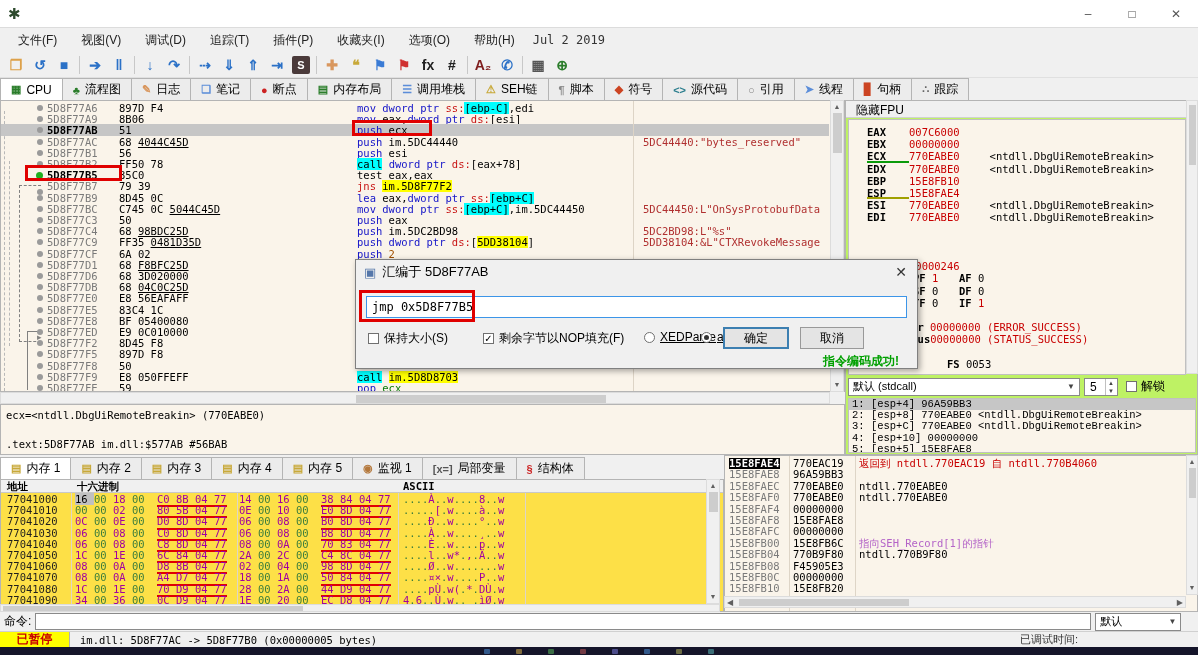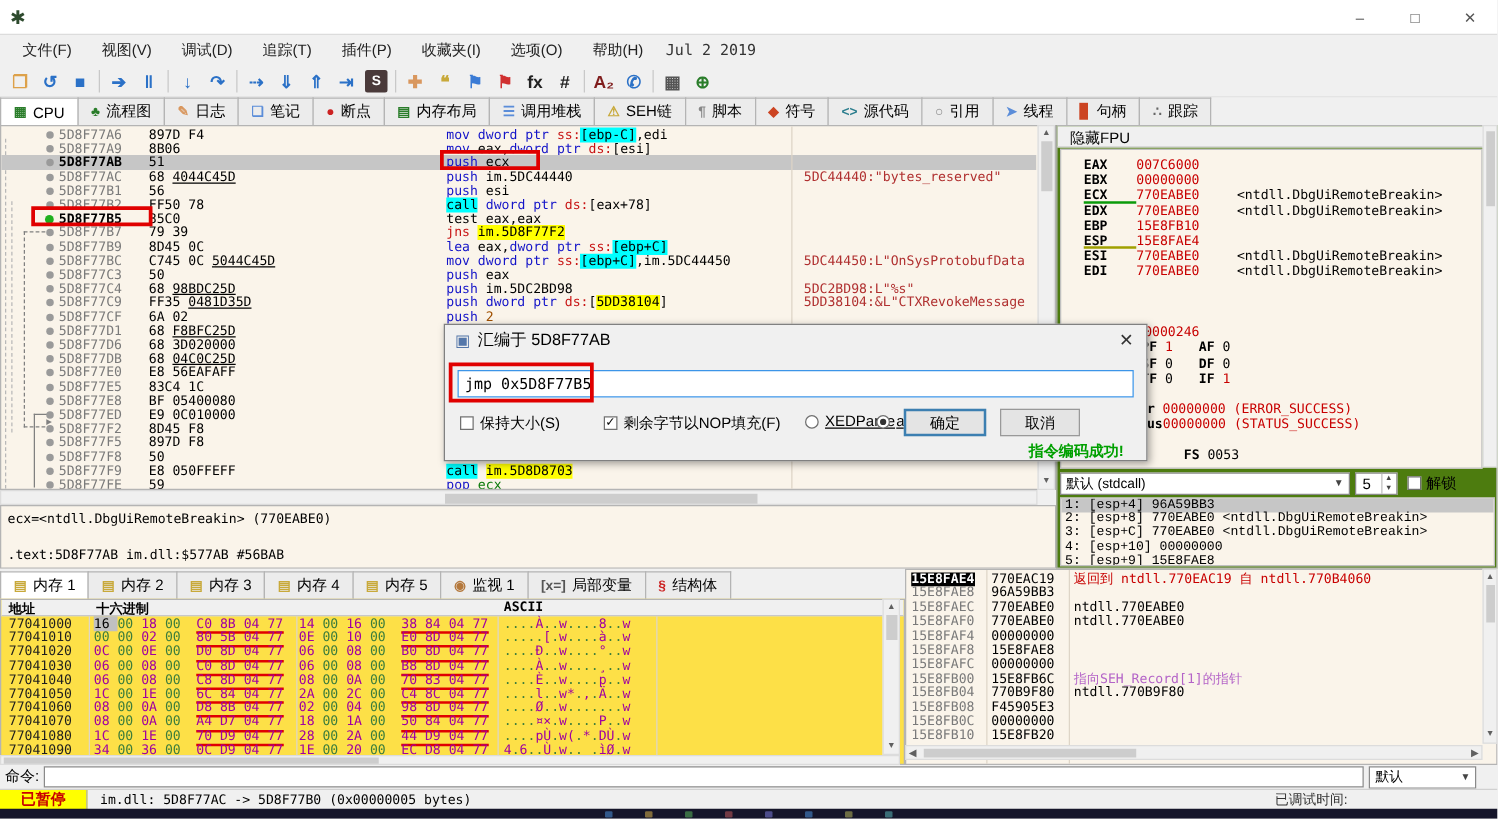--- a/index.html
+++ b/index.html
@@ -52,21 +52,21 @@
   .sbarrow{position:absolute;color:#606060;font-size:7px;line-height:10px;text-align:center;width:100%}
 
   
   #infopane{left:0;top:392px;width:845px;height:63px;background:#f0f0f0}
   #disasm-hsb{left:0;top:392px;width:830px;height:12px}
   #infobox{position:absolute;left:0;top:404px;width:845px;height:51px;background:#faf4ea;border:1px solid #b4b4b4;font-family:"DejaVu Sans Mono",monospace;font-size:10.5px}
   #info1{position:absolute;left:5px;top:4px}
   #info2{position:absolute;left:5px;top:33px}
 
   
-  #regpanel{left:845px;top:100px;width:353px;height:355px;background:#4d7c0f;border:1px solid #b4b4b4}
+  #regpanel{left:845px;top:100px;width:353px;height:355px;background:#bef264;border:1px solid #b4b4b4}
   #fpubtn{position:absolute;left:0;top:0;width:351px;height:17px;background:#f0f0f0;border-bottom:1px solid #d0d0d0;padding:1px 0 0 10px;font-size:12px}
   #reglist{position:absolute;left:2px;top:18px;width:338px;height:256px;background:#faf4ea;border:1px solid #c0c0c0;overflow:hidden;font-family:"DejaVu Sans Mono",monospace;font-size:10.5px}
   .rrow{position:absolute;left:0;width:100%;height:12.2px;line-height:12.2px;white-space:pre;display:flex}
   .rname{display:inline-block;min-width:42px;margin-left:18px;font-weight:bold}
   .rname.wide{min-width:63px}
   .rname.ug{border-bottom:2px solid #0a9a0a}
   .rname.uo{border-bottom:2px solid #a0a000}
   .rval{color:#c80000}
   .rsym{color:#000;margin-left:30px}
   .fpair{display:inline-block;width:46px;margin-left:0}
@@ -263,21 +263,21 @@
   <div class="jline" id="jl-dashed" style="left: 18px; top: 84.4px; width: 22px; height: 156.8px; border-left: 1px dashed rgb(128, 128, 128); border-top: 1px dashed rgb(128, 128, 128); border-bottom: 1px dashed rgb(128, 128, 128);"></div>
   <div class="jline" id="jl-solid" style="left: 26px; top: 230px; width: 14px; height: 59.36px; border-left: 1px solid rgb(128, 128, 128); border-top: 1px solid rgb(128, 128, 128);"></div>
   <div id="disasm-rows">
       <div class="drow" style="top: 1px;"><span class="dgut"><span class="dot"></span></span><span class="daddr">5D8F77A6</span><span class="dbytes"><span>897D F4</span></span><span class="dinstr"><span class="tk-b">mov </span><span class="tk-b">dword ptr </span><span class="tk-r">ss:</span><span class="tk-c">[ebp-C]</span><span class="tk-k">,edi</span></span><span class="dcomment"></span></div>
       <div class="drow" style="top: 12.2px;"><span class="dgut"><span class="dot"></span></span><span class="daddr">5D8F77A9</span><span class="dbytes"><span>8B06</span></span><span class="dinstr"><span class="tk-b">mov </span><span class="tk-k">eax,</span><span class="tk-b">dword ptr </span><span class="tk-r">ds:</span><span class="tk-k">[esi]</span></span><span class="dcomment"></span></div>
       <div class="drow sel" style="top: 23.4px;"><span class="dgut"><span class="dot"></span></span><span class="daddr hot">5D8F77AB</span><span class="dbytes"><span>51</span></span><span class="dinstr"><span class="tk-b">push </span><span class="tk-k">ecx</span></span><span class="dcomment"></span></div>
       <div class="drow" style="top: 34.6px;"><span class="dgut"><span class="dot"></span></span><span class="daddr">5D8F77AC</span><span class="dbytes"><span>68 </span><span class="bu">4044C45D</span></span><span class="dinstr"><span class="tk-b">push </span><span class="tk-k">im.5DC44440</span></span><span class="dcomment">5DC44440:"bytes_reserved"</span></div>
       <div class="drow" style="top: 45.8px;"><span class="dgut"><span class="dot"></span></span><span class="daddr">5D8F77B1</span><span class="dbytes"><span>56</span></span><span class="dinstr"><span class="tk-b">push </span><span class="tk-k">esi</span></span><span class="dcomment"></span></div>
       <div class="drow" style="top: 57px;"><span class="dgut"><span class="dot"></span></span><span class="daddr">5D8F77B2</span><span class="dbytes"><span>FF50 78</span></span><span class="dinstr"><span class="tk-c">call</span><span class="tk-k"> </span><span class="tk-b">dword ptr </span><span class="tk-r">ds:</span><span class="tk-k">[eax+78]</span></span><span class="dcomment"></span></div>
       <div class="drow" style="top: 68.2px;"><span class="dgut"><span class="dot green"></span></span><span class="daddr hot">5D8F77B5</span><span class="dbytes"><span>85C0</span></span><span class="dinstr"><span class="tk-k">test eax,eax</span></span><span class="dcomment"></span></div>
-      <div class="drow" style="top: 79.4px;"><span class="dgut"><span class="dot"></span></span><span class="daddr">5D8F77B7</span><span class="dbytes"><span>79 39</span></span><span class="dinstr"><span class="tk-r">jns </span><span class="tk-y">im.5D8F77F2</span></span><span class="dcomment"></span></div>
+      <div class="drow" style="top: 79.4px; align-items: center;"><span class="dgut"><span class="dot"></span></span><span class="daddr">5D8F77B7</span><span class="dbytes"><span>79 39</span></span><span class="dinstr"><span class="tk-r">jns </span><span class="tk-y">im.5D8F77F2</span></span><span class="dcomment"></span></div>
       <div class="drow" style="top: 90.6px;"><span class="dgut"><span class="dot"></span></span><span class="daddr">5D8F77B9</span><span class="dbytes"><span>8D45 0C</span></span><span class="dinstr"><span class="tk-b">lea </span><span class="tk-k">eax,</span><span class="tk-b">dword ptr </span><span class="tk-r">ss:</span><span class="tk-c">[ebp+C]</span></span><span class="dcomment"></span></div>
       <div class="drow" style="top: 101.8px;"><span class="dgut"><span class="dot"></span></span><span class="daddr">5D8F77BC</span><span class="dbytes"><span>C745 0C </span><span class="bu">5044C45D</span></span><span class="dinstr"><span class="tk-b">mov </span><span class="tk-b">dword ptr </span><span class="tk-r">ss:</span><span class="tk-c">[ebp+C]</span><span class="tk-k">,im.5DC44450</span></span><span class="dcomment">5DC44450:L"OnSysProtobufData</span></div>
       <div class="drow" style="top: 113px;"><span class="dgut"><span class="dot"></span></span><span class="daddr">5D8F77C3</span><span class="dbytes"><span>50</span></span><span class="dinstr"><span class="tk-b">push </span><span class="tk-k">eax</span></span><span class="dcomment"></span></div>
       <div class="drow" style="top: 124.2px;"><span class="dgut"><span class="dot"></span></span><span class="daddr">5D8F77C4</span><span class="dbytes"><span>68 </span><span class="bu">98BDC25D</span></span><span class="dinstr"><span class="tk-b">push </span><span class="tk-k">im.5DC2BD98</span></span><span class="dcomment">5DC2BD98:L"%s"</span></div>
       <div class="drow" style="top: 135.4px;"><span class="dgut"><span class="dot"></span></span><span class="daddr">5D8F77C9</span><span class="dbytes"><span>FF35 </span><span class="bu">0481D35D</span></span><span class="dinstr"><span class="tk-b">push </span><span class="tk-b">dword ptr </span><span class="tk-r">ds:</span><span class="tk-k">[</span><span class="tk-y">5DD38104</span><span class="tk-k">]</span></span><span class="dcomment">5DD38104:&amp;L"CTXRevokeMessage</span></div>
       <div class="drow" style="top: 146.6px;"><span class="dgut"><span class="dot"></span></span><span class="daddr">5D8F77CF</span><span class="dbytes"><span>6A 02</span></span><span class="dinstr"><span class="tk-b">push </span><span class="tk-n">2</span></span><span class="dcomment"></span></div>
       <div class="drow" style="top: 157.8px;"><span class="dgut"><span class="dot"></span></span><span class="daddr">5D8F77D1</span><span class="dbytes"><span>68 </span><span class="bu">F8BFC25D</span></span><span class="dinstr"><span class="tk-b">push </span><span class="tk-k">im.5DC2BFF8</span></span><span class="dcomment">5DC2BFF8:L"func"</span></div>
       <div class="drow" style="top: 169px;"><span class="dgut"><span class="dot"></span></span><span class="daddr">5D8F77D6</span><span class="dbytes"><span>68 3D020000</span></span><span class="dinstr"></span><span class="dcomment"></span></div>
       <div class="drow" style="top: 180.2px;"><span class="dgut"><span class="dot"></span></span><span class="daddr">5D8F77DB</span><span class="dbytes"><span>68 </span><span class="bu">04C0C25D</span></span><span class="dinstr"></span><span class="dcomment"></span></div>
       <div class="drow" style="top: 191.4px;"><span class="dgut"><span class="dot"></span></span><span class="daddr">5D8F77E0</span><span class="dbytes"><span>E8 56EAFAFF</span></span><span class="dinstr"></span><span class="dcomment"></span></div>
@@ -342,21 +342,21 @@
       <span class="spinbtns">▲<br>▼</span>
     </div>
     <span class="cb" style="margin-left:8px"></span>
     <span style="margin-left:4px">解锁</span>
   </div>
   <div id="arglist">
       <div class="arow sel">1: [esp+4] 96A59BB3</div>
       <div class="arow">2: [esp+8] 770EABE0 &lt;ntdll.DbgUiRemoteBreakin&gt;</div>
       <div class="arow">3: [esp+C] 770EABE0 &lt;ntdll.DbgUiRemoteBreakin&gt;</div>
       <div class="arow">4: [esp+10] 00000000</div>
-      <div class="arow">5: [esp+9] 15E8FAE8</div>
+      <div class="arow">5: [esp+5] 15E8FAE8</div>
     </div>
 </div>
 <div class="abs sbtrack" style="left:1186px;top:100px;width:12px;height:274px">
   <div class="sbthumb" style="left:2px;top:4px;width:7px;height:60px"></div>
 </div>
 
 <div class="abs" id="bottomtabs">
     <div class="tab active">
       <span class="tico" style="color: rgb(200, 169, 58);">▤</span>
       <span>内存 1</span>

